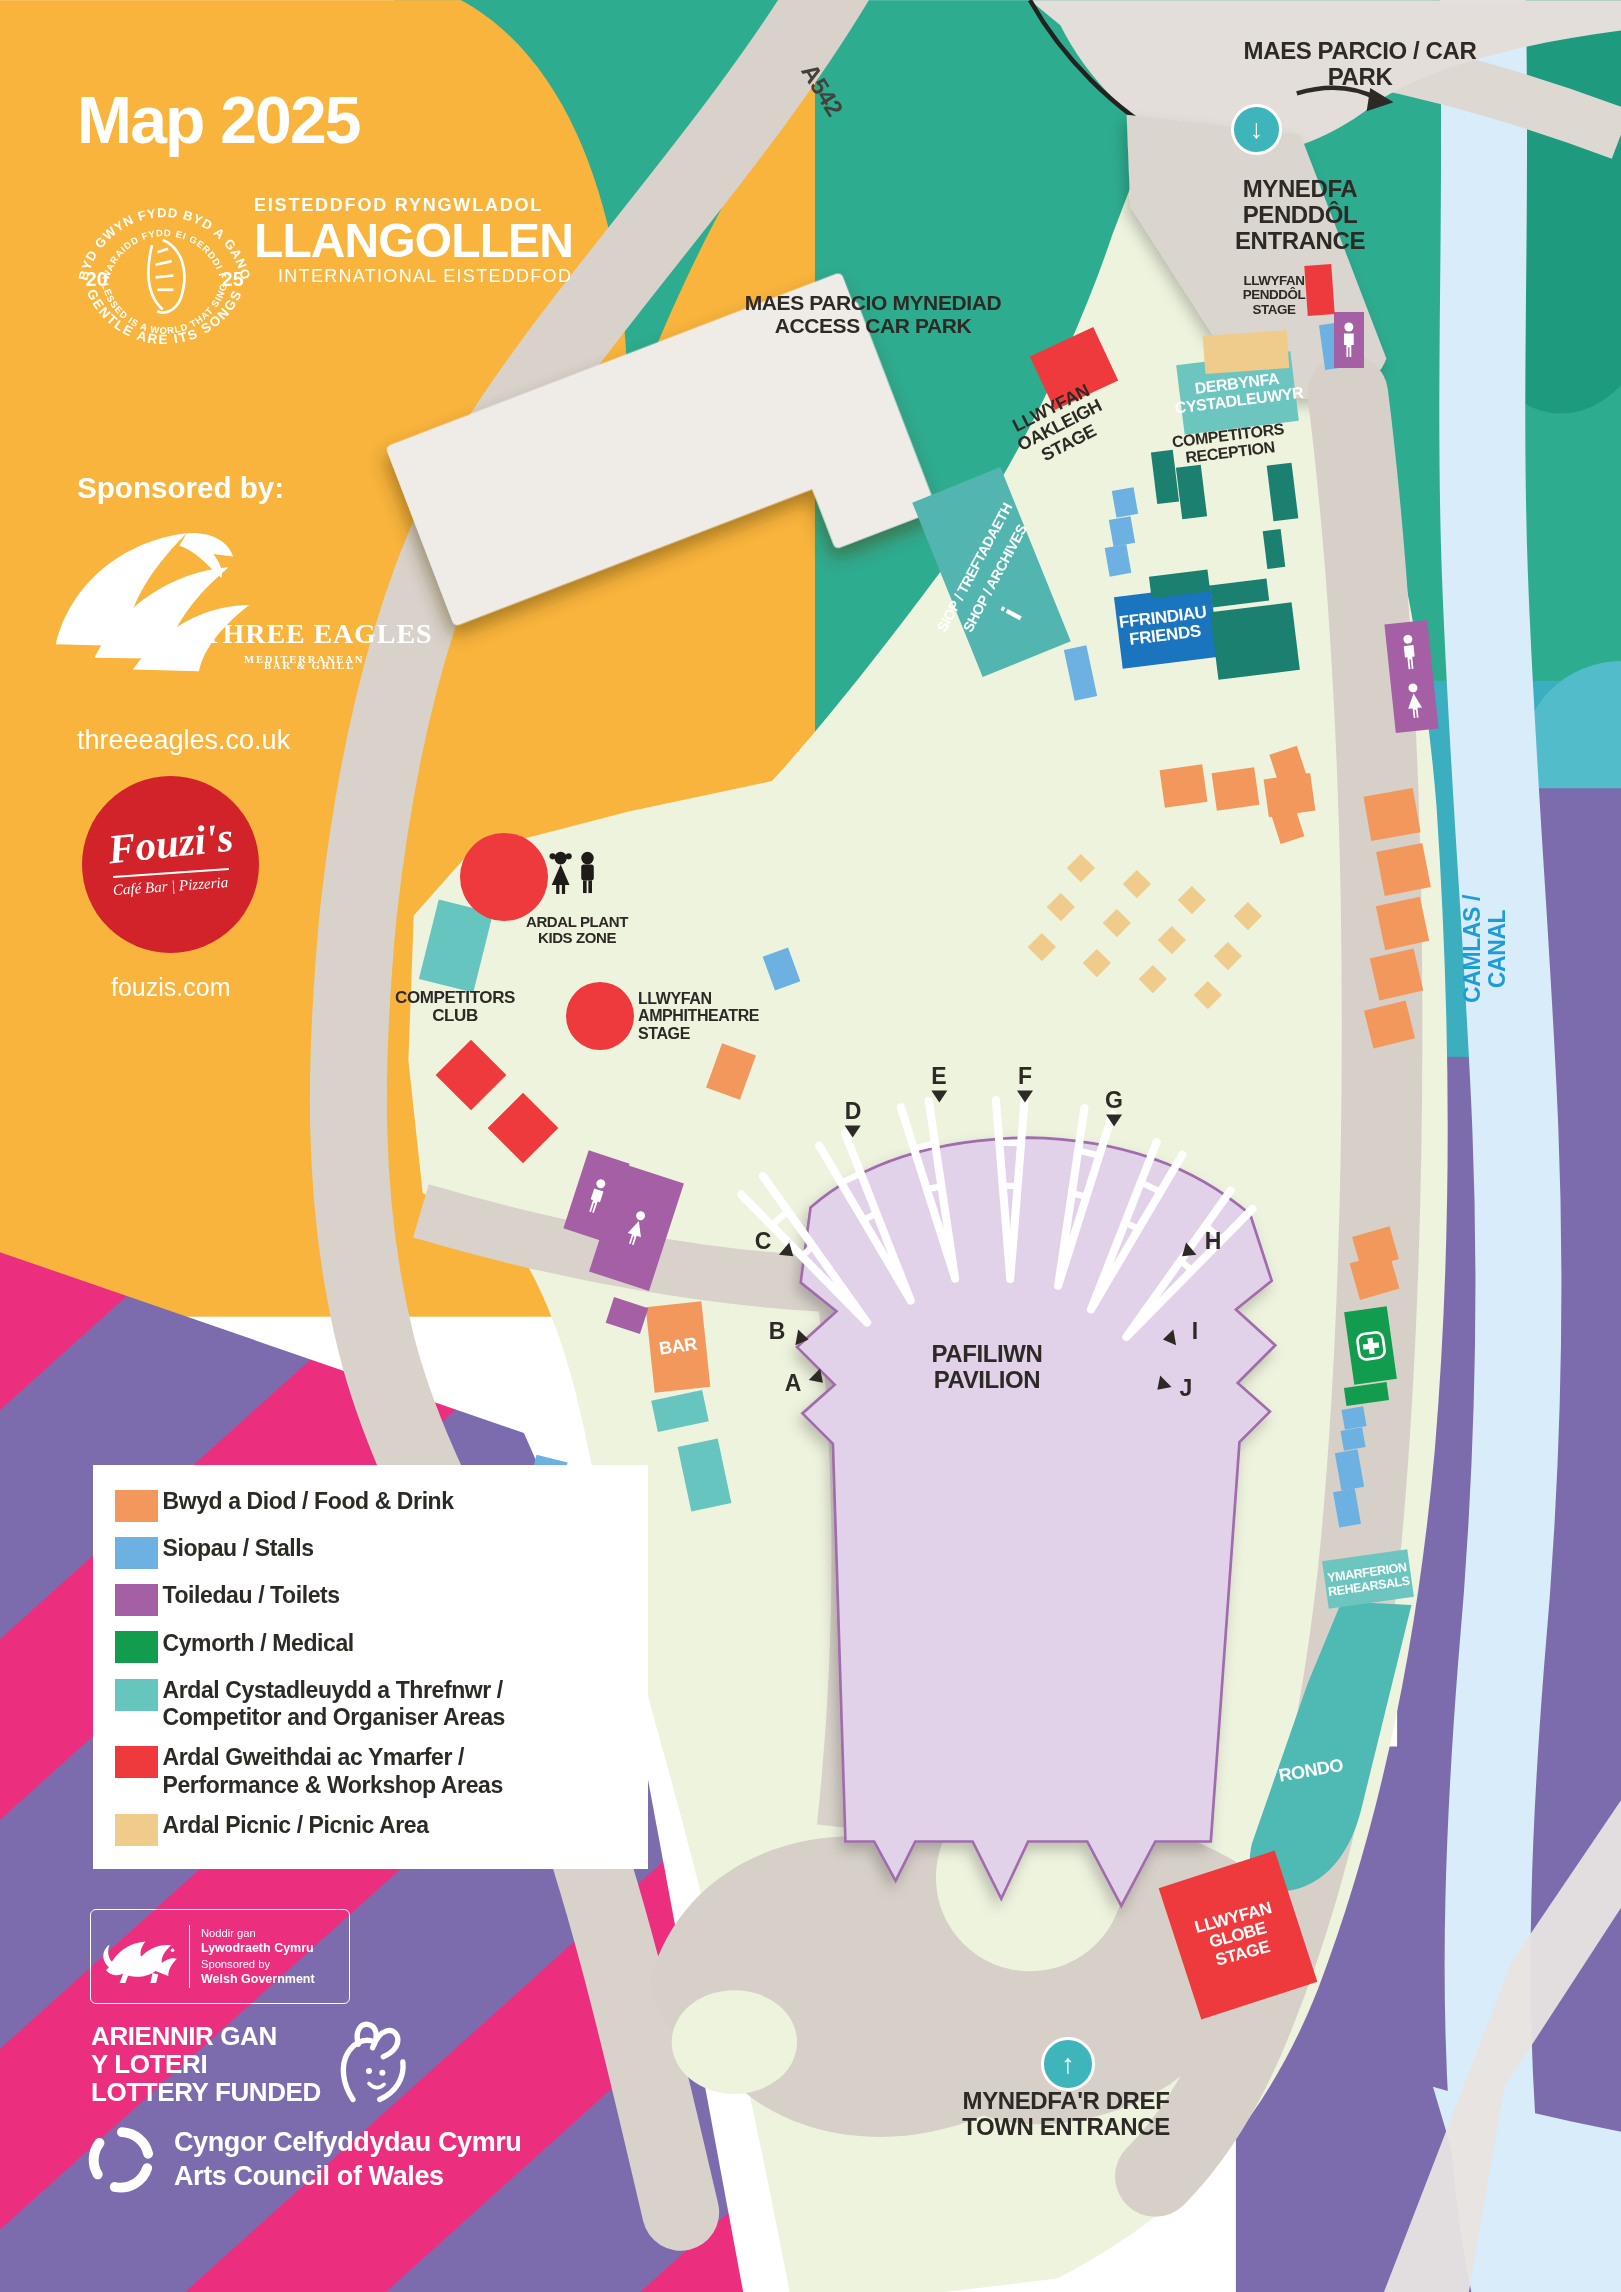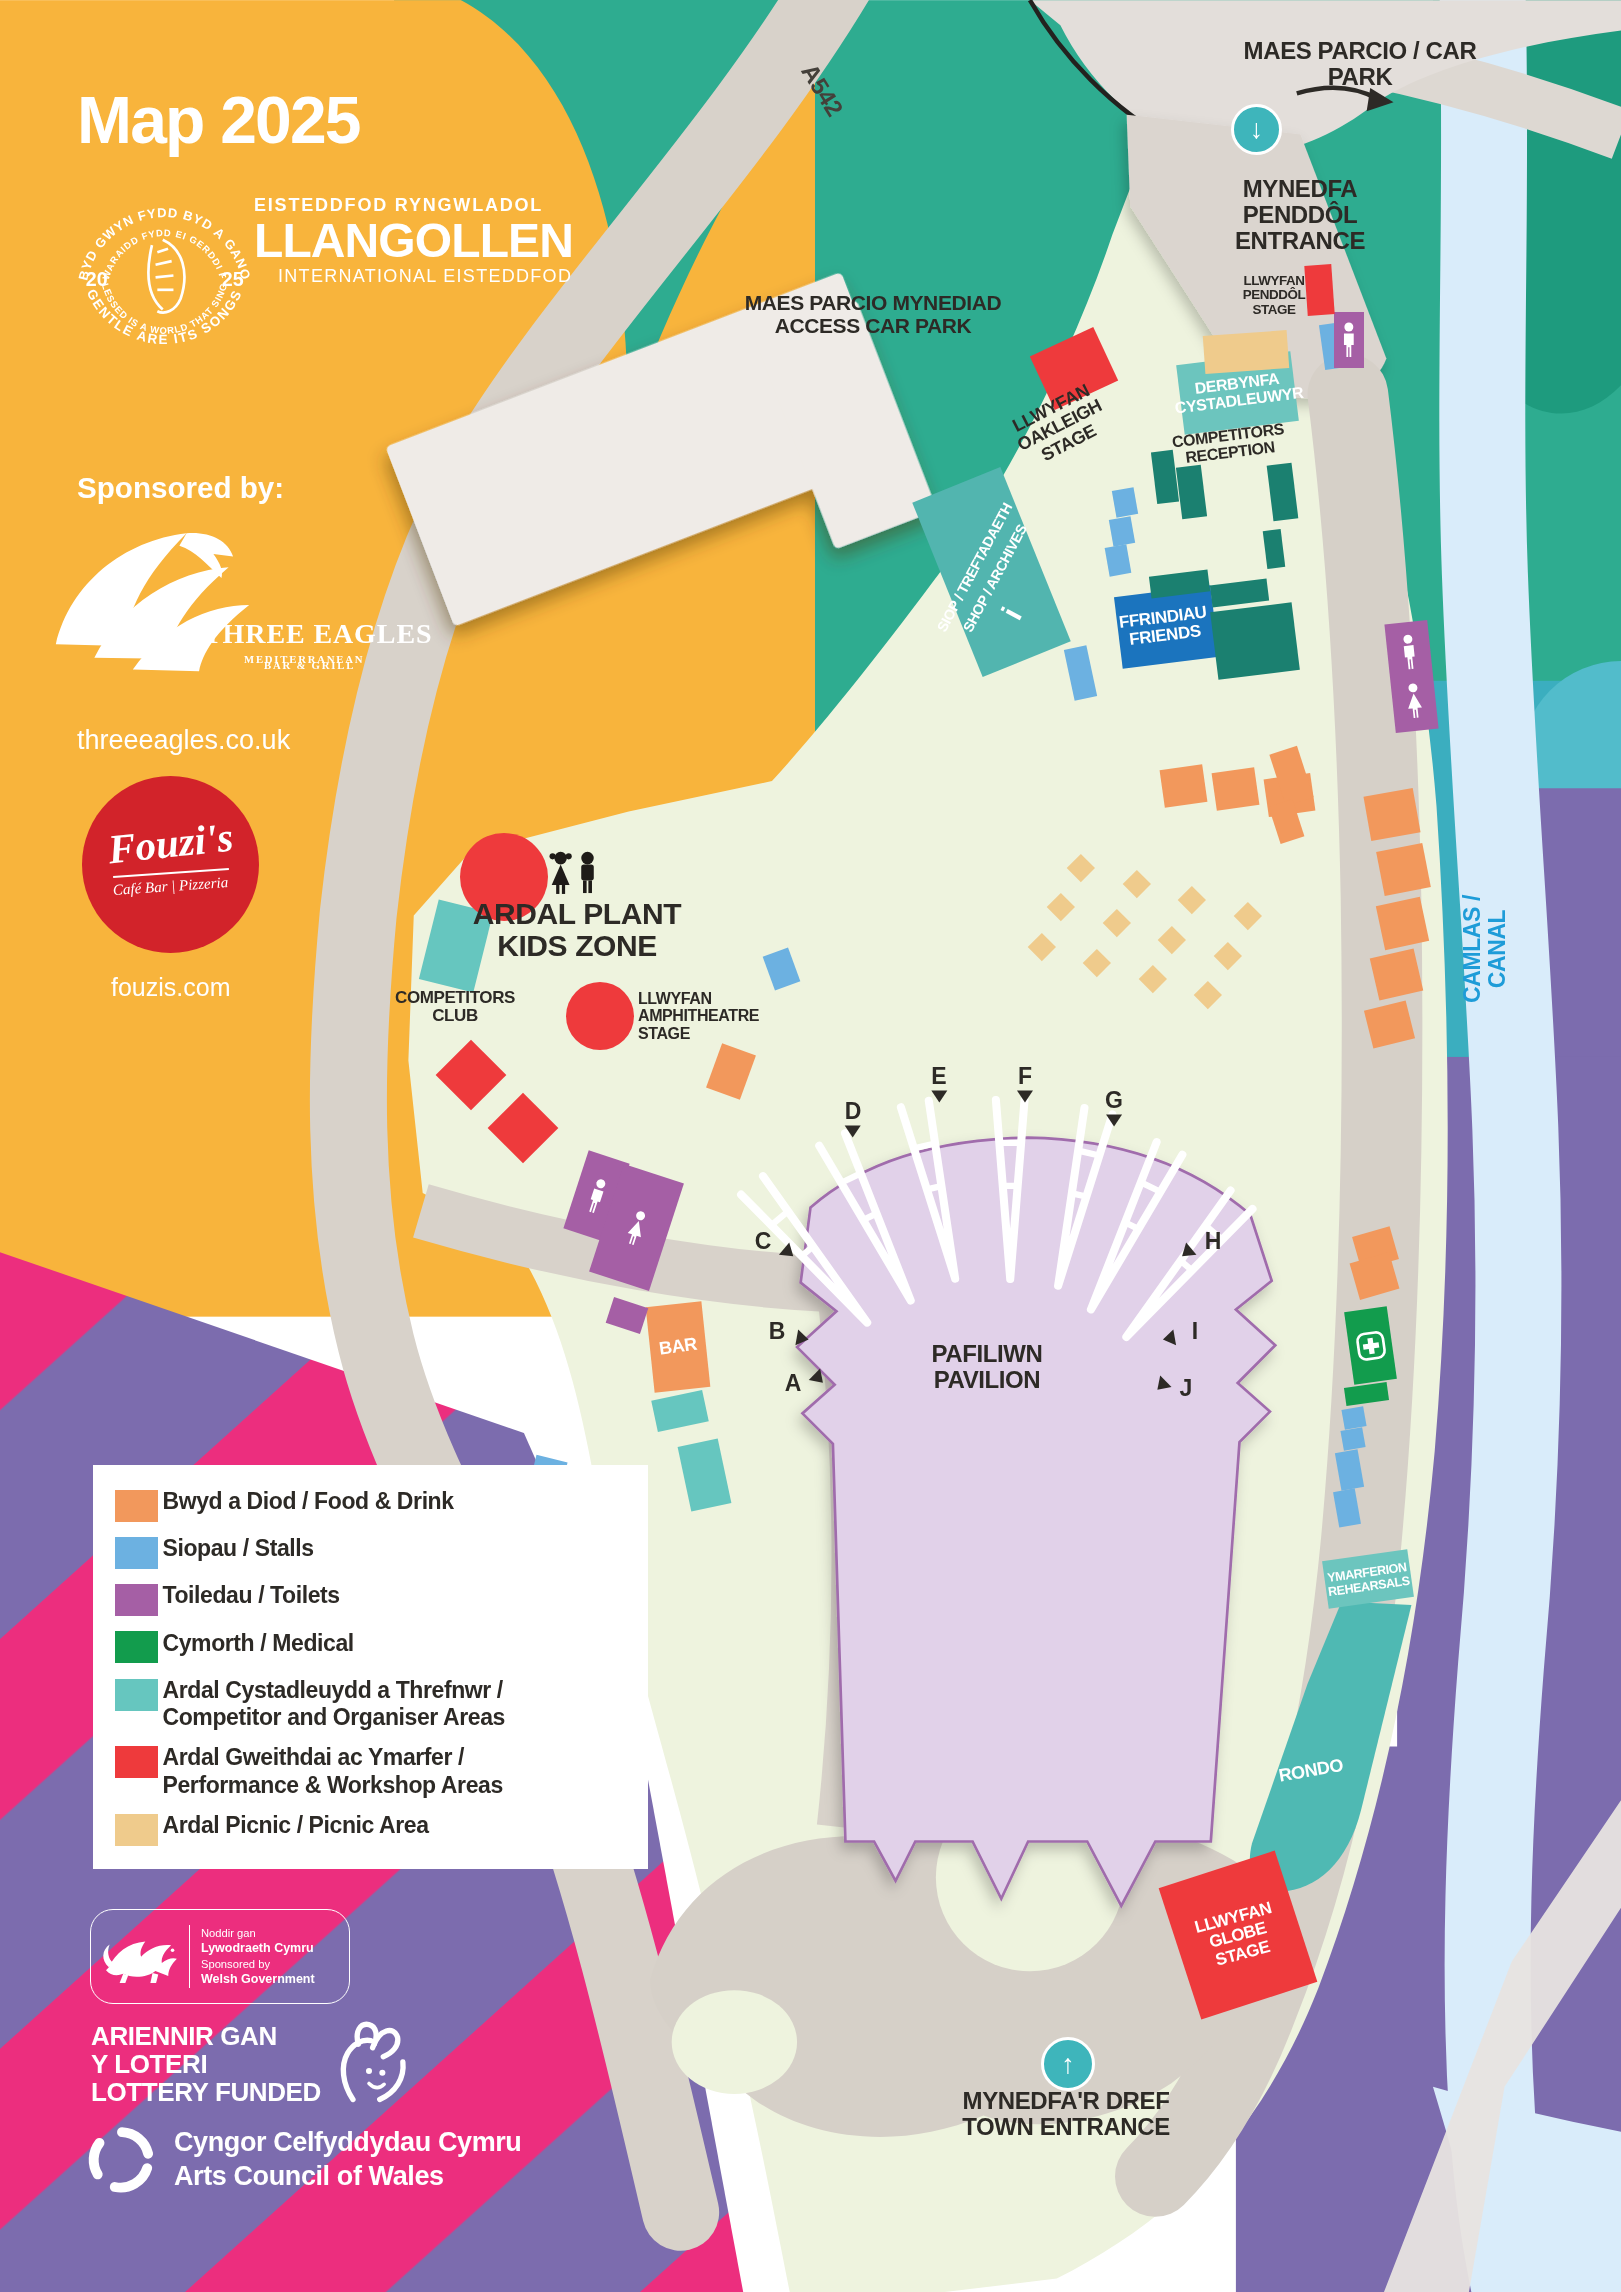--- a/index.html
+++ b/index.html
@@ -56,21 +56,21 @@
 
   
   .legend{position:absolute;left:93px;top:1465px;width:555px;background:#fff;
           padding:23px 21.5px;box-sizing:border-box;display:flex;flex-direction:column;gap:13.4px;}
   .lrow{display:flex;align-items:flex-start;gap:5px;}
   .lsw{width:43px;height:32px;flex:0 0 auto;margin-top:1.8px;}
   .ltx{font-size:23px;font-weight:800;line-height:1.18;letter-spacing:-0.4px;}
 
   
   .wgov{position:absolute;left:90px;top:1909px;width:258px;height:93px;border:1.8px solid #fff;
-        border-radius:23px;display:flex;align-items:center;color:#fff;}
+        border-radius:6px;display:flex;align-items:center;color:#fff;}
   .wgov .txt{font-size:11.2px;line-height:1.3;}
   .wgov .txt b{font-size:12.5px;}
   .wgov .div{width:0.9px;height:63px;background:#fff;margin:0 10.7px 0 5.4px;}
   .lottery{position:absolute;left:91px;top:2022px;color:#fff;font-weight:800;
            font-size:26px;line-height:1.08;letter-spacing:-0.4px;}
   .lotto-hand{position:absolute;left:328px;top:2017px;}
   .arts{position:absolute;left:86px;top:2124px;color:#fff;display:flex;align-items:center;gap:16px;}
   .arts .txt{font-size:27px;font-weight:700;line-height:1.25;letter-spacing:-0.4px;}
 </style>
 </head>
@@ -333,21 +333,21 @@
 STAGE</div>
       <div class="map-label" style="left: 1238px; top: 392px; font-size: 16px; --r: -7deg; color: rgb(255, 255, 255); font-weight: 700;">DERBYNFA
 CYSTADLEUWYR</div>
       <div class="map-label" style="left: 1229px; top: 444px; font-size: 16px; --r: -7deg; font-weight: 700;">COMPETITORS
 RECEPTION</div>
       <div class="map-label" style="left: 985px; top: 573px; font-size: 14.3px; --r: -62deg; color: rgb(255, 255, 255); font-weight: 700; line-height: 1.6;">SIOP / TREFTADAETH
 SHOP / ARCHIVES</div>
       <div class="map-label" style="left: 1012px; top: 614px; font-size: 30px; --r: -62deg; color: rgb(255, 255, 255);">i</div>
       <div class="map-label" style="left: 1164px; top: 627px; font-size: 17px; --r: -7deg; color: rgb(255, 255, 255); font-weight: 700;">FFRINDIAU
 FRIENDS</div>
-      <div class="map-label" style="left: 577px; top: 930px; font-size: 30px; --r: 0deg;">ARDAL PLANT
+      <div class="map-label" style="left: 577px; top: 930px; font-size: 15px; --r: 0deg;">ARDAL PLANT
 KIDS ZONE</div>
       <div class="map-label" style="left: 455px; top: 1007px; font-size: 17px; --r: 0deg; font-weight: 700;">COMPETITORS
 CLUB</div>
       <div class="map-label" style="left: 638px; top: 1016px; font-size: 16px; --r: 0deg; font-weight: 700; text-align: left; transform: translate(0px, -50%) rotate(0deg);">LLWYFAN
 AMPHITHEATRE
 STAGE</div>
       <div class="map-label" style="left: 678px; top: 1347px; font-size: 18px; --r: -8deg; color: rgb(255, 255, 255);">BAR</div>
       <div class="map-label" style="left: 987px; top: 1367px; font-size: 24px; --r: 0deg;">PAFILIWN
 PAVILION</div>
       <div class="map-label" style="left: 1485px; top: 949px; font-size: 23px; --r: -90deg; color: rgb(30, 156, 216); font-weight: 700;">CAMLAS / CANAL</div>

